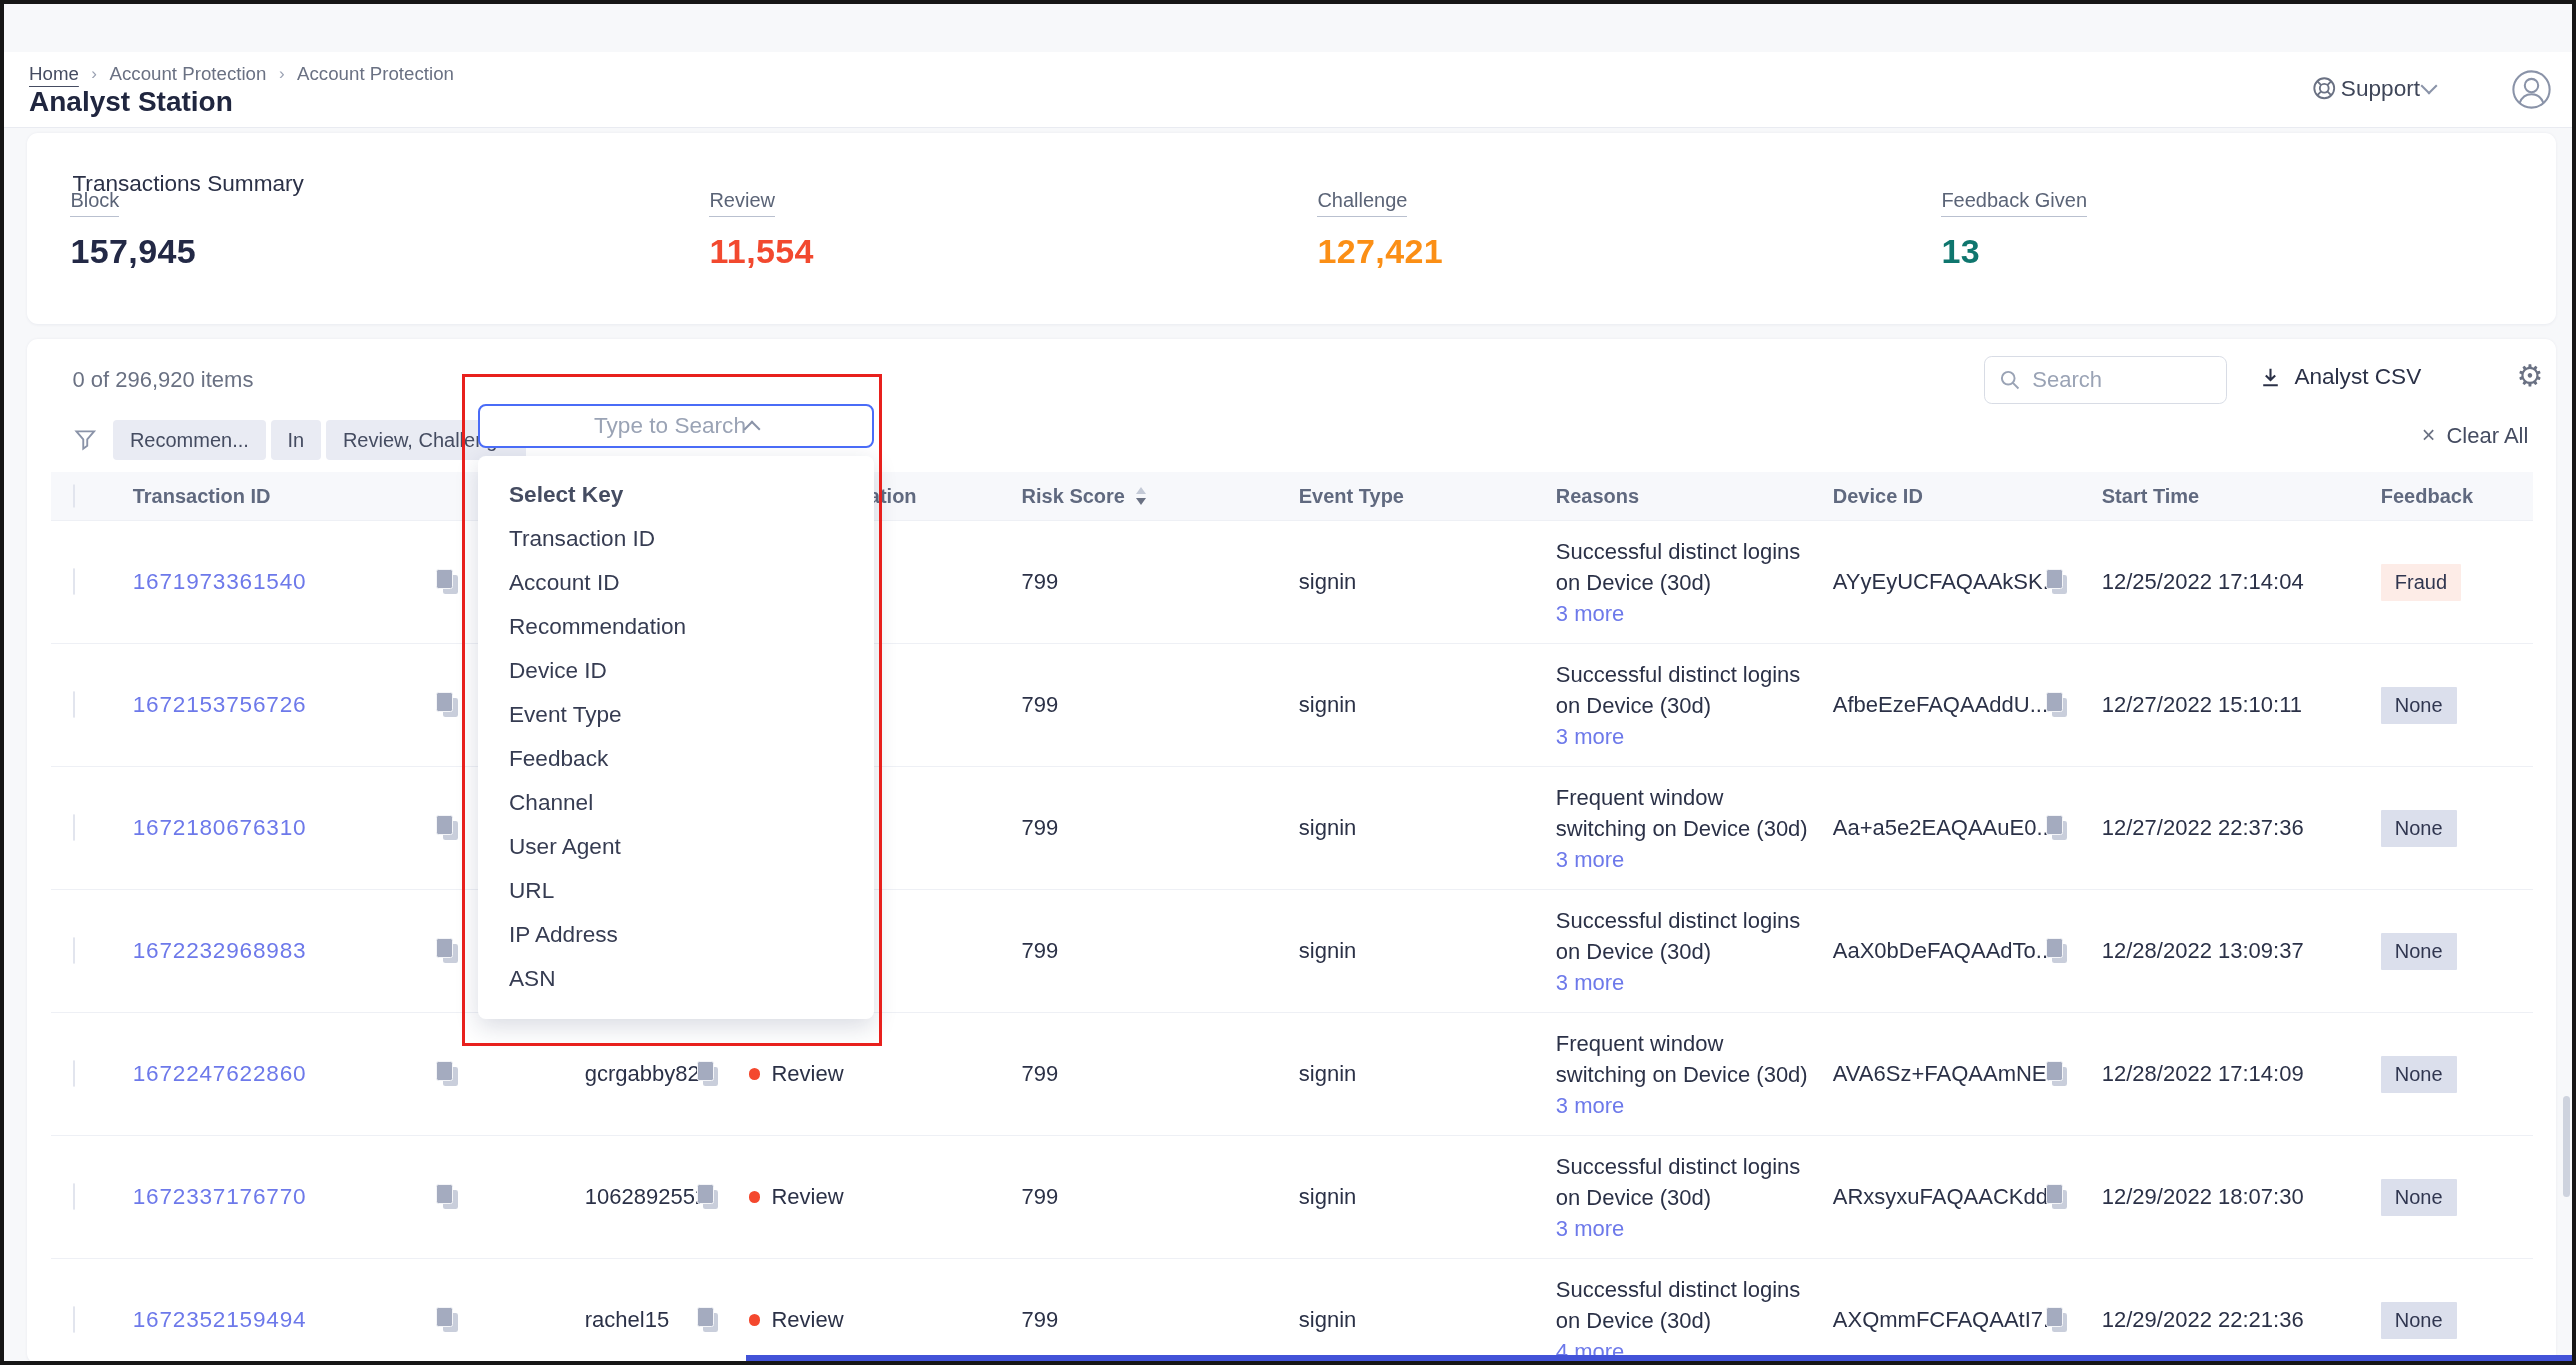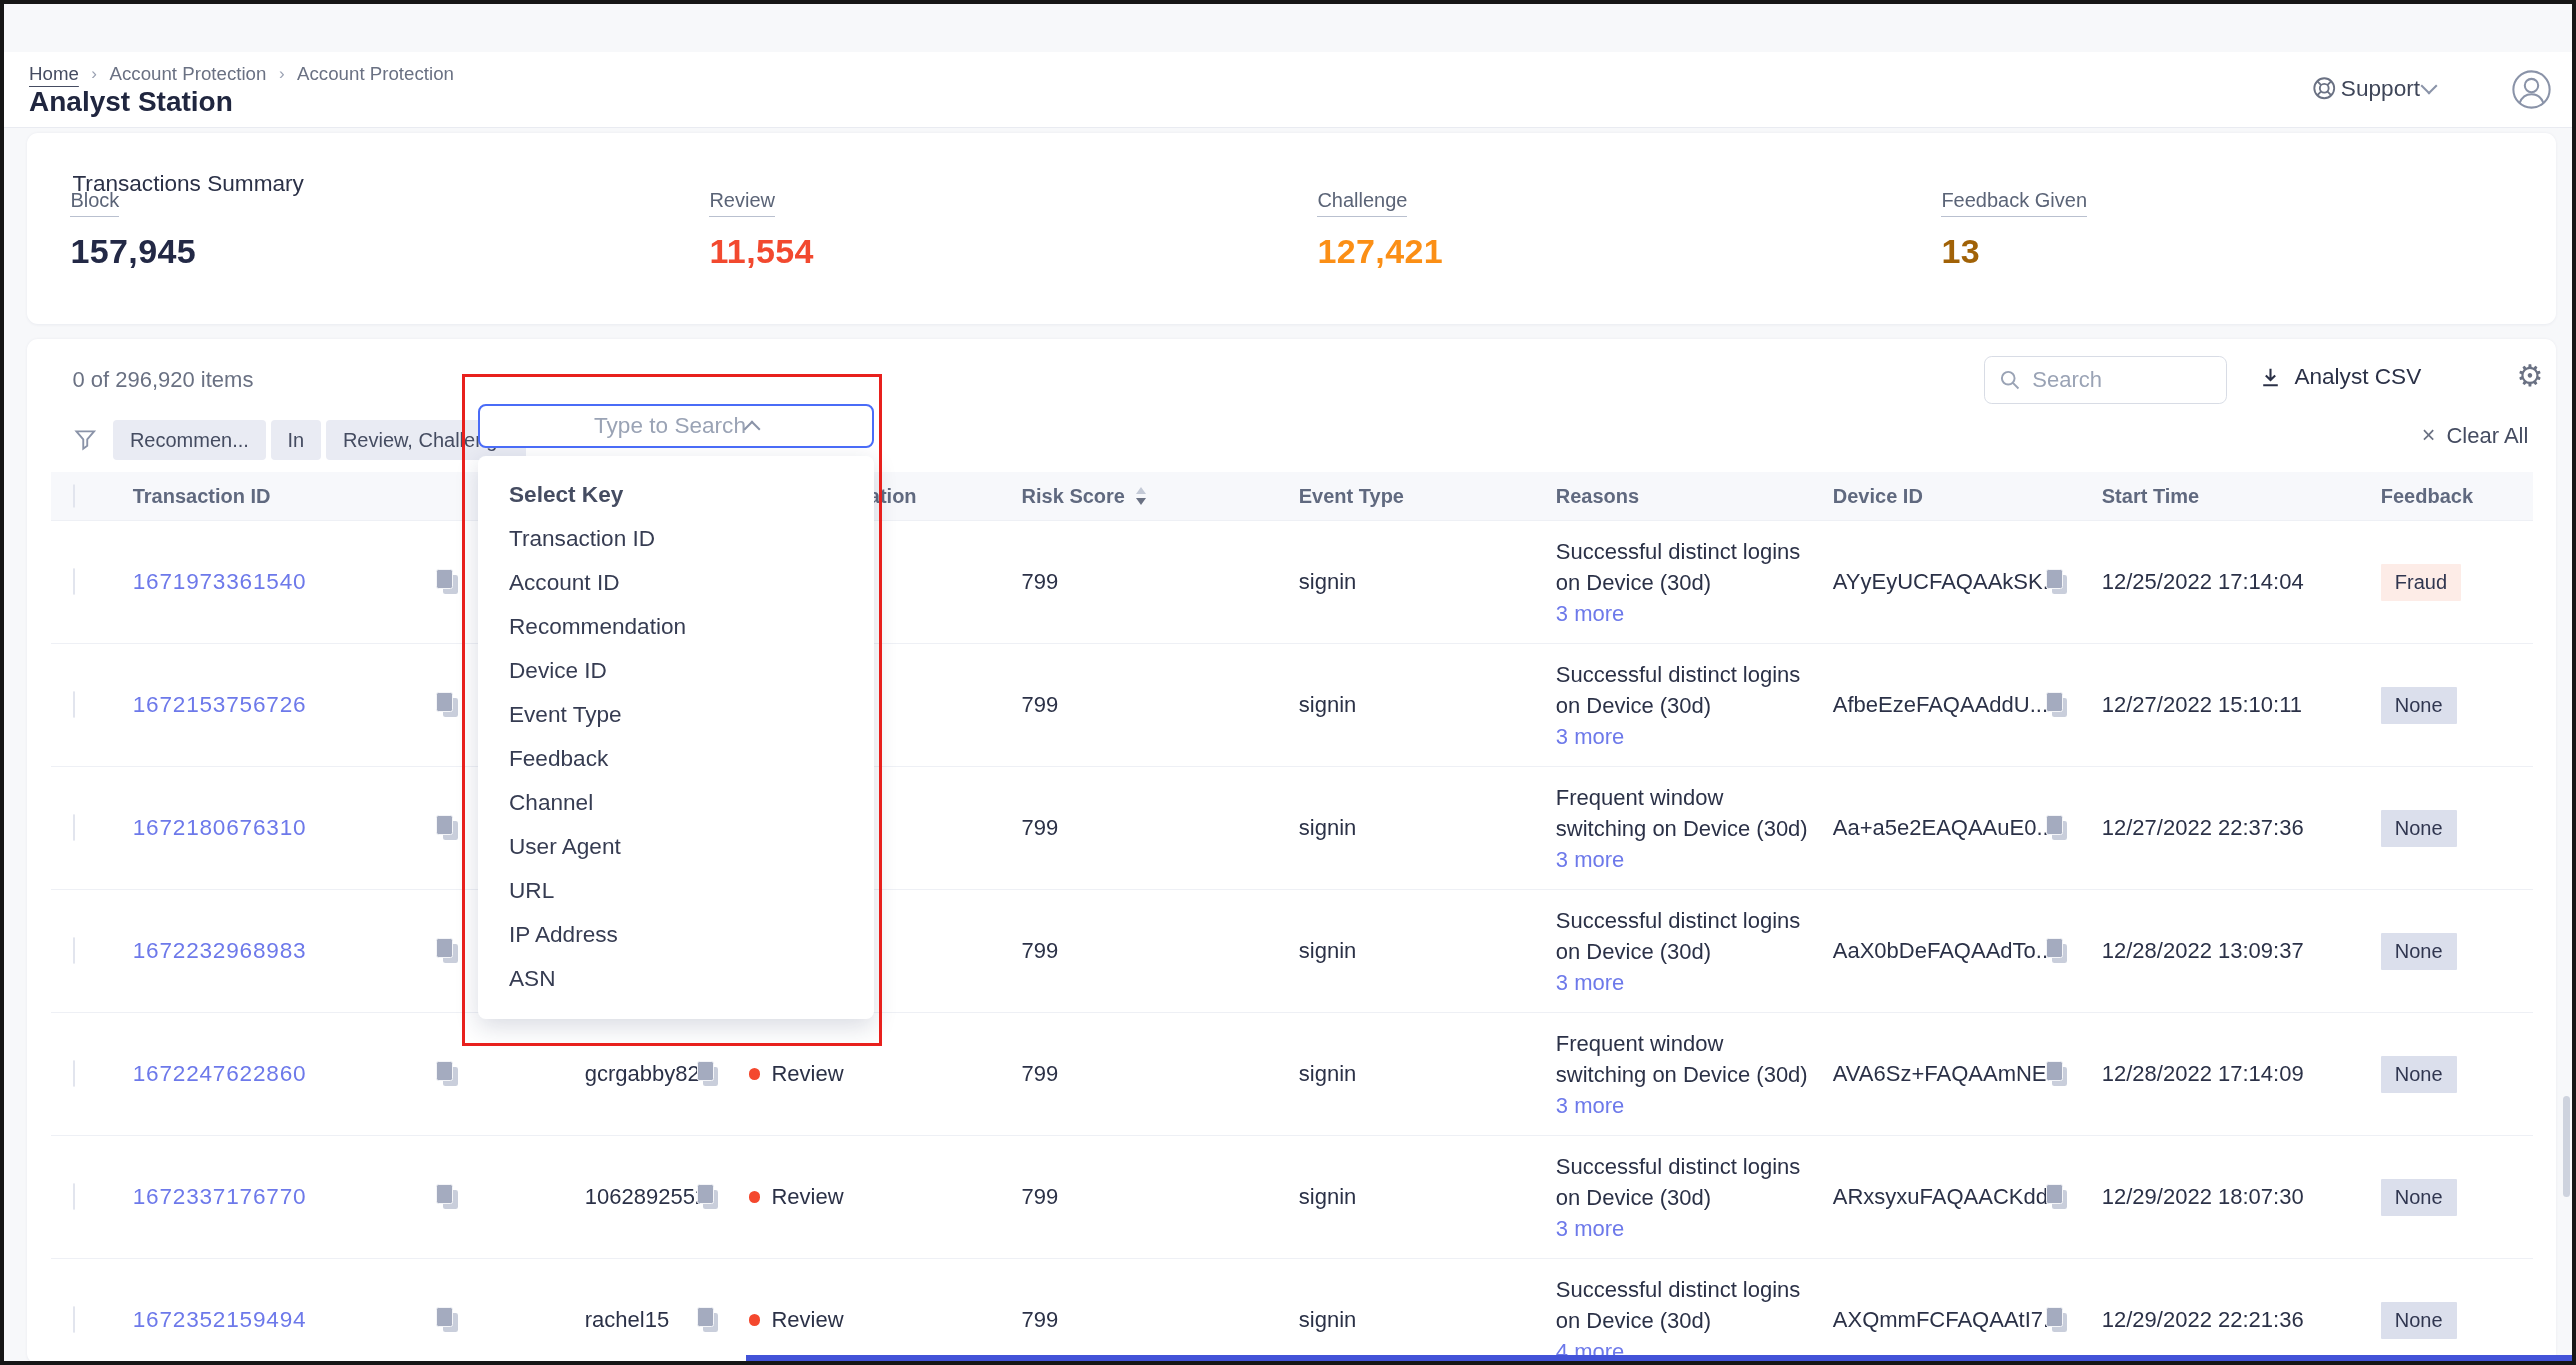--- a/index.html
+++ b/index.html
@@ -148,21 +148,21 @@
     <div class="stat" style="left:682px">
       <span class="stat-label">Review</span>
       <div class="stat-value" style="color: rgb(242, 73, 47);">11,554</div>
     </div>
     <div class="stat" style="left:1290px">
       <span class="stat-label">Challenge</span>
       <div class="stat-value" style="color: rgb(251, 143, 22);">127,421</div>
     </div>
     <div class="stat" style="left:1914px">
       <span class="stat-label">Feedback Given</span>
-      <div class="stat-value" style="color: #a16207;">13</div>
+      <div class="stat-value" style="color: #0f766e;">13</div>
     </div>
   </section>
 
   <section class="table-card">
     <div class="items-count">0 of 296,920 items</div>
 
     <div class="filter-row">
       <svg width="26.5" height="26.5" viewBox="0 0 24 24" fill="none" stroke="#8a93a8" stroke-width="1.7">
         <path d="M4 4h16l-6.2 7.2V17l-3.6 2.6v-8.4z"></path>
       </svg>

